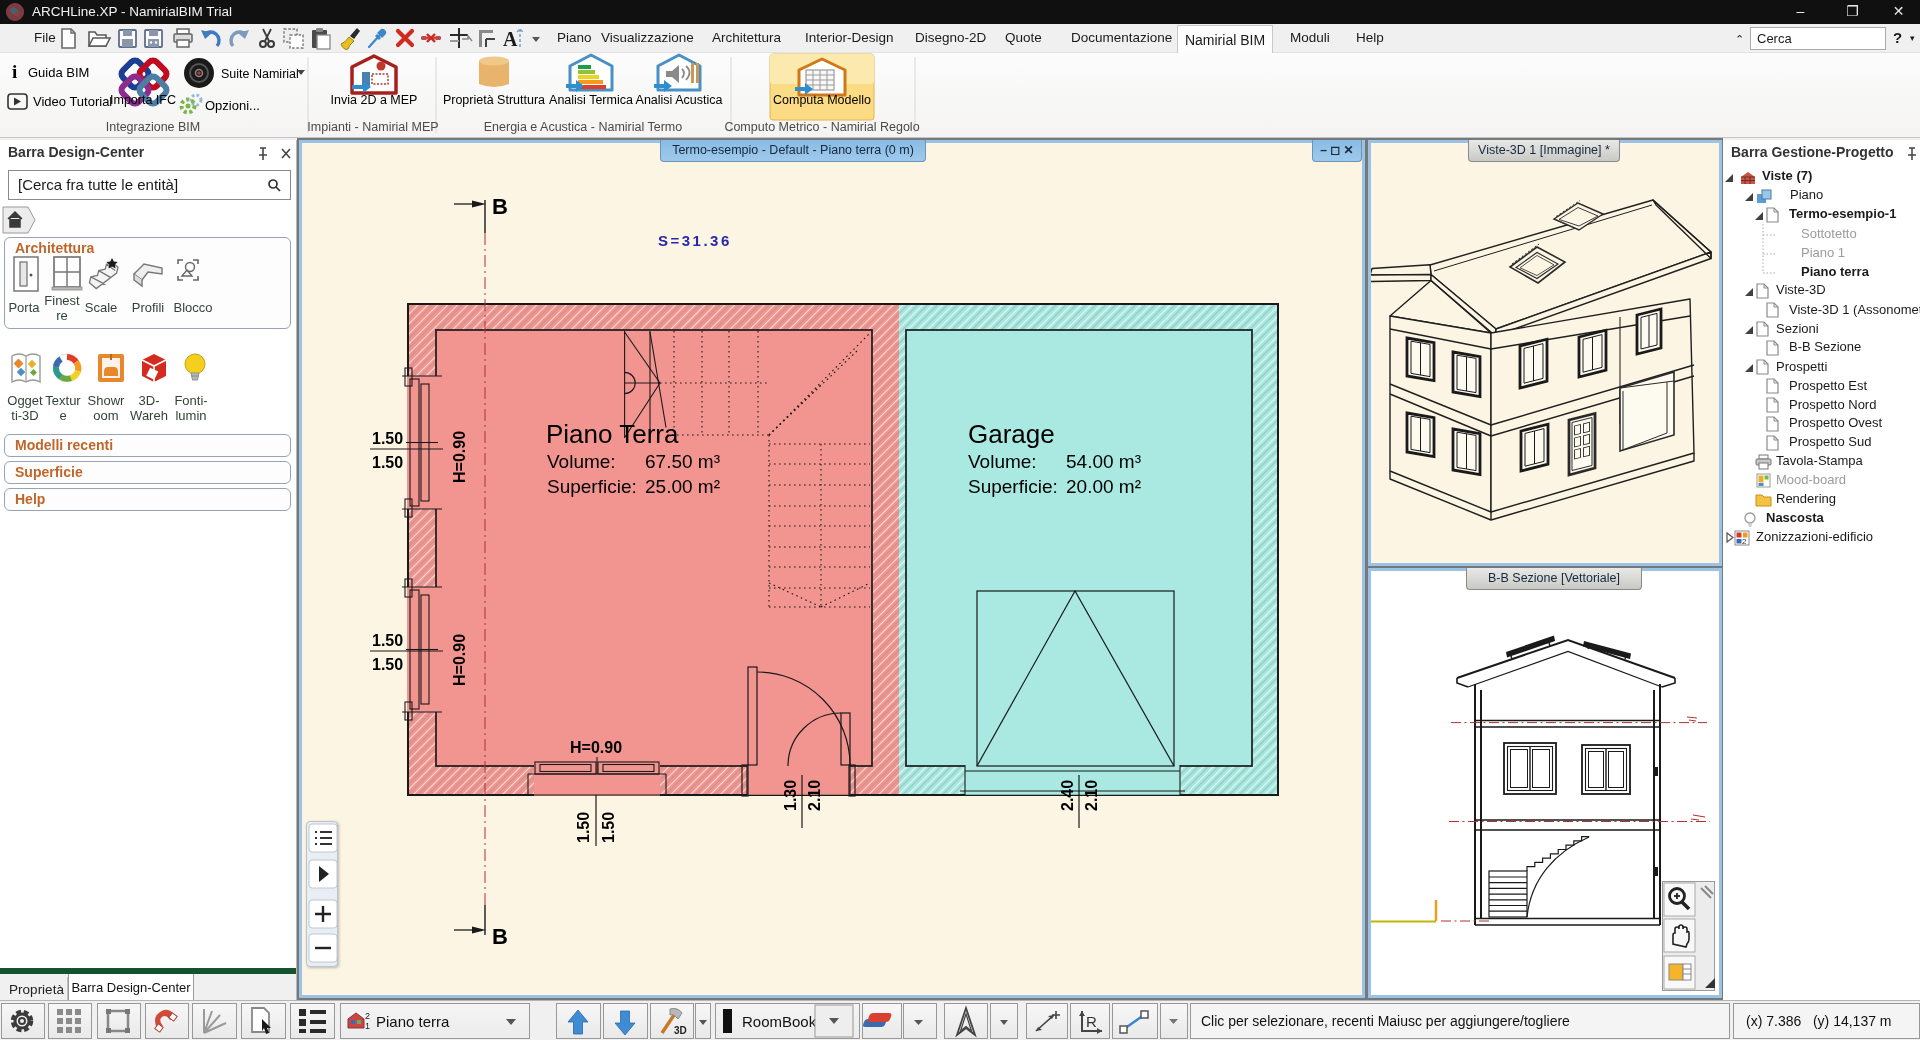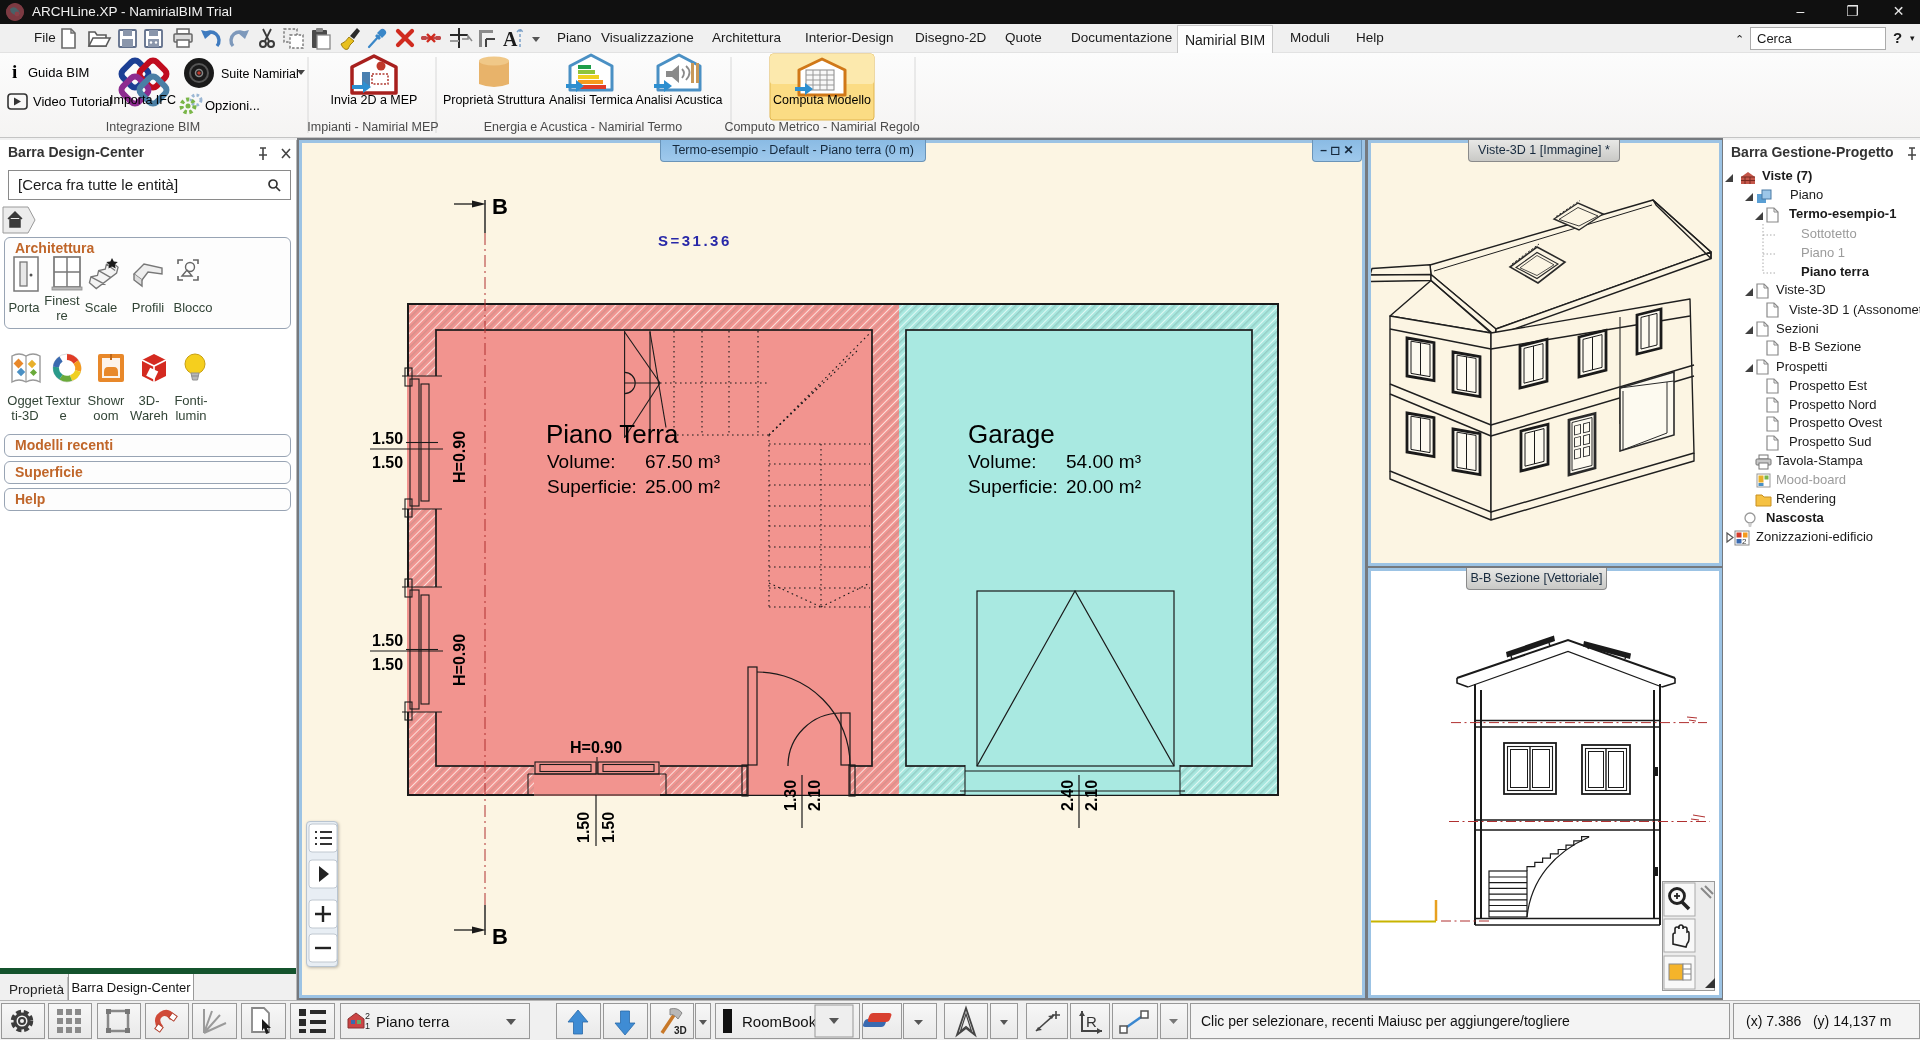--- a/index.html
+++ b/index.html
@@ -760,21 +760,21 @@
       <path d="M10 62 l0 -9 q0 -2 2 -2 l0 -4 q0 -2 2 -2 q2 0 2 2 l0 -2 q0 -2 2 -2 q2 0 2 2 l0 2 q0 -2 2 -2 q2 0 2 2 l0 3 q2 -1 2 1 l0 6 q0 3 -2 5 l-1 3 z" fill="none" stroke="#222" stroke-width="1.6"></path>
       <rect x="1" y="74" width="31" height="33" fill="#f8f8f8" stroke="#aaa"></rect>
       <rect x="6" y="82" width="14" height="16" fill="#f5b42a" stroke="#888"></rect>
       <rect x="20" y="82" width="8" height="16" fill="#fff" stroke="#888"></rect>
       <line x1="20" y1="87" x2="28" y2="87" stroke="#888"></line>
         <line x1="20" y1="92" x2="28" y2="92" stroke="#888"></line>
       <path d="M38 6 l10 10 M42 4 l8 8" stroke="#888" stroke-width="2"></path>
       <path d="M52 96 l0 10 l-10 0 z" fill="#333"></path>
     </svg>
   </div>
-  <div class="wintab gray" style="left:95px; width:141px;">B-B Sezione [Vettoriale]</div>
+  <div class="wintab gray" style="left:95px; width:176px;">B-B Sezione [Vettoriale]</div>
 </div>
 
 <div id="rightpanel">
   <div class="lphead" style="font-size:14px;">Barra Gestione-Progetto</div>
   <svg class="abs" style="left:182px;top:7px;" width="14" height="14" viewBox="0 0 14 14">
       <path d="M4 1 L10 1 M7 1 L7 8 M3 8 L11 8 M7 8 L7 13" stroke="#444" stroke-width="1.5" fill="none"></path>
     </svg>
   <svg class="abs" style="left:0;top:28px;" width="197" height="390" viewBox="0 0 197 390">
     <g id="arrows" fill="#404040">
       <path d="M10 14 L10 6 L2 14 Z"></path>

